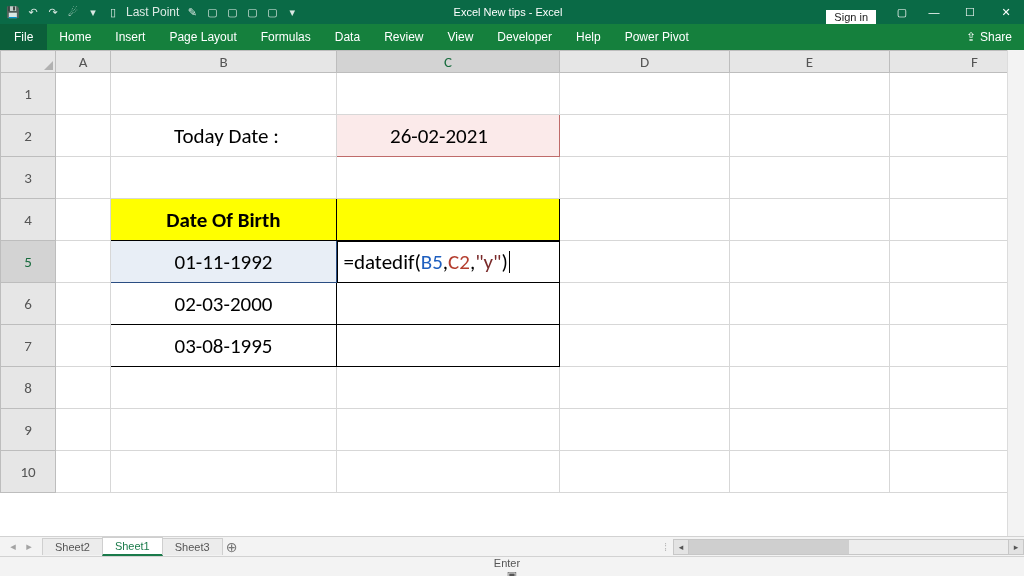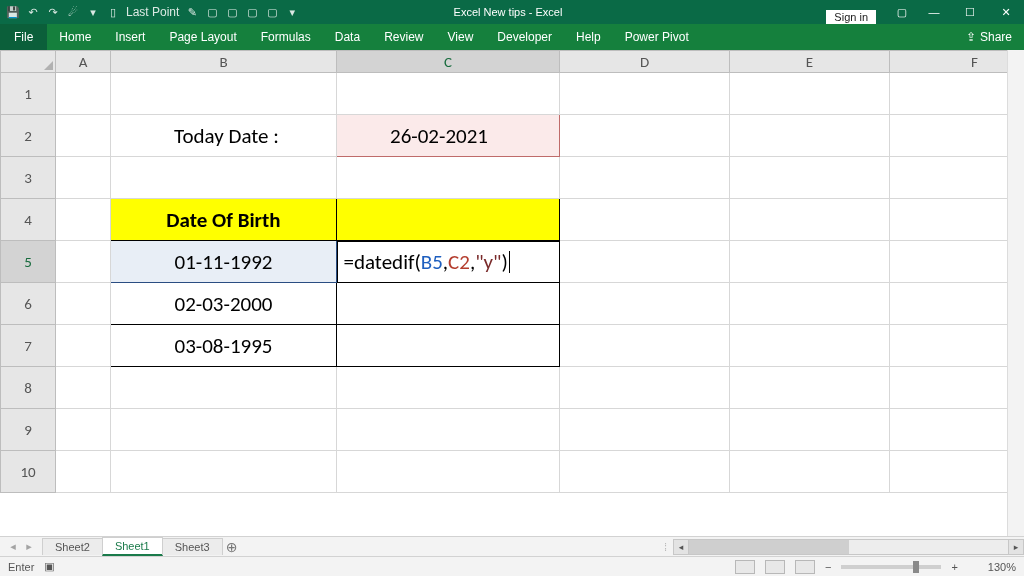--- a/index.html
+++ b/index.html
@@ -169,20 +169,21 @@
   .tabs-bar .h-scroll { margin-left:auto; display:flex; align-items:center; width:360px; height:16px; }
   .tabs-bar .h-scroll .arrow { width:16px; height:16px; background:#e3e3e3; border:1px solid #c7c7c7; font-size:9px; display:flex;align-items:center;justify-content:center; }
   .tabs-bar .h-scroll .track { flex:1; height:16px; background:#ededed; border-top:1px solid #c7c7c7; border-bottom:1px solid #c7c7c7; position:relative; }
   .tabs-bar .h-scroll .thumb { position:absolute; left:0; top:0; bottom:0; width:160px; background:#cfcfcf; }
 
   
   .status-bar {
     height:20px; background:#f3f3f3; border-top:1px solid #d2d2d2;
     display:flex; align-items:center; font-size:11px; color:#555;
     padding:0 8px;
+    flex-direction:column;
   }
   .status-bar .mode { margin-right:10px; }
   .status-bar .right { margin-left:auto; display:flex; align-items:center; gap:10px; }
   .status-bar .viewbtn { width:20px; height:14px; border:1px solid #b8b8b8; display:inline-block; background:#e8e8e8; }
   .status-bar .zoom-slider { width:100px; height:4px; background:#cfcfcf; position:relative; }
   .status-bar .zoom-slider .knob { position:absolute; right:22px; top:-4px; width:6px; height:12px; background:#8a8a8a; }
   .status-bar .zoom-val { margin-left:20px; }
 
 </style>
 </head>

